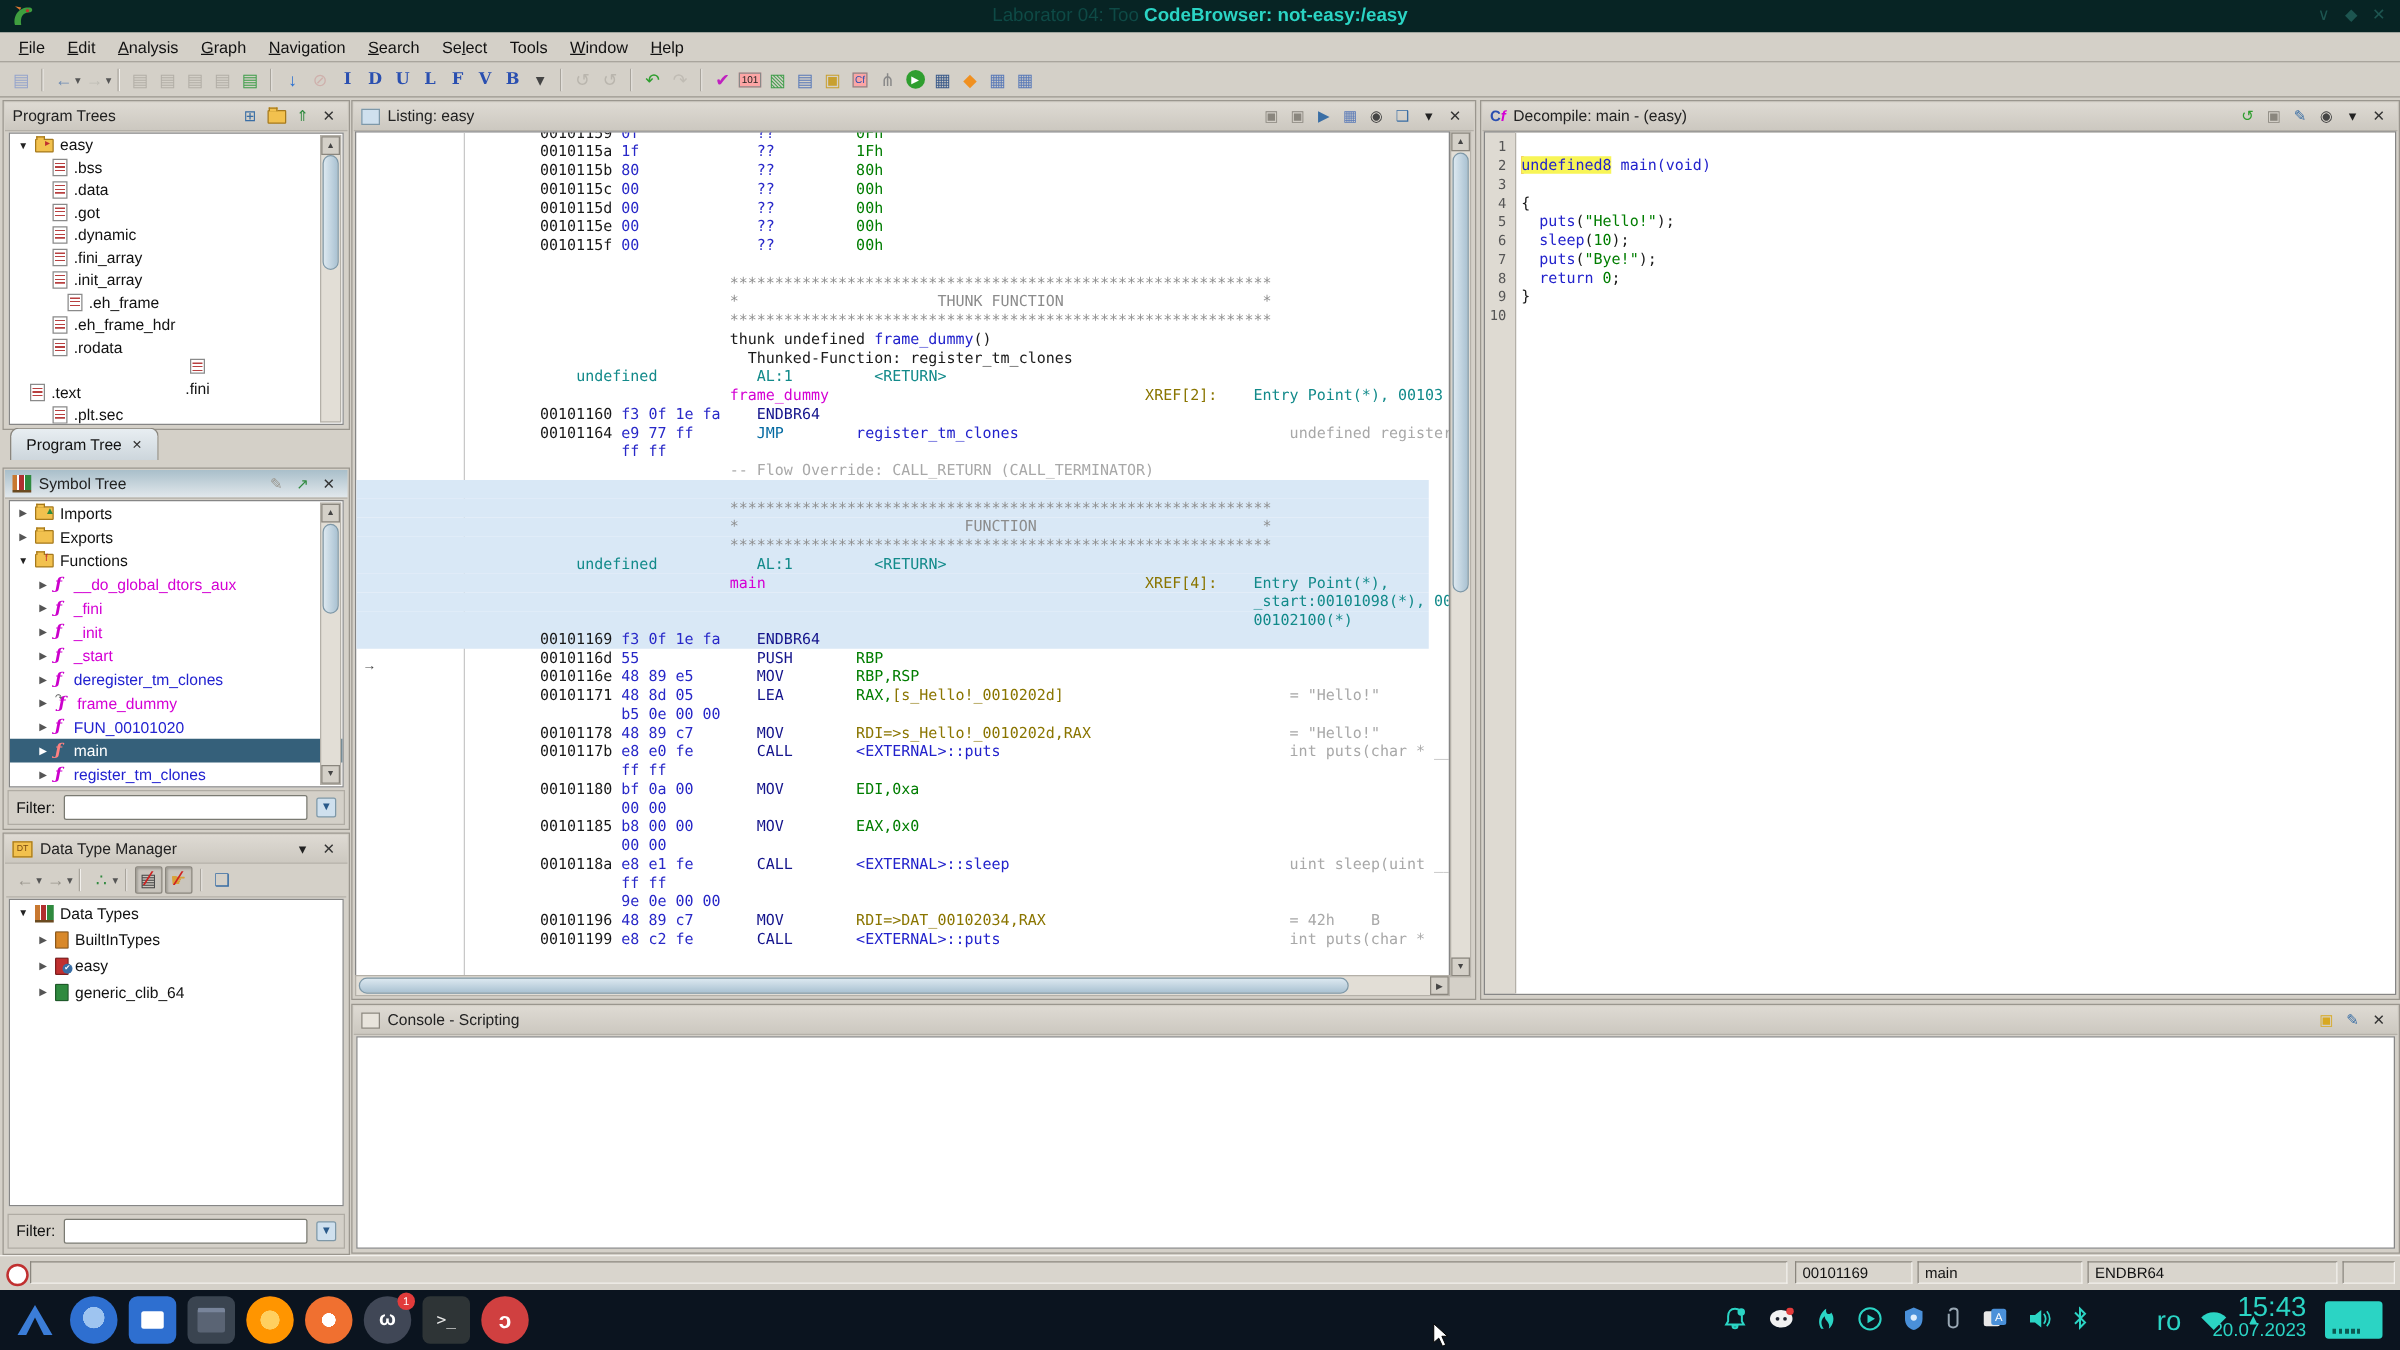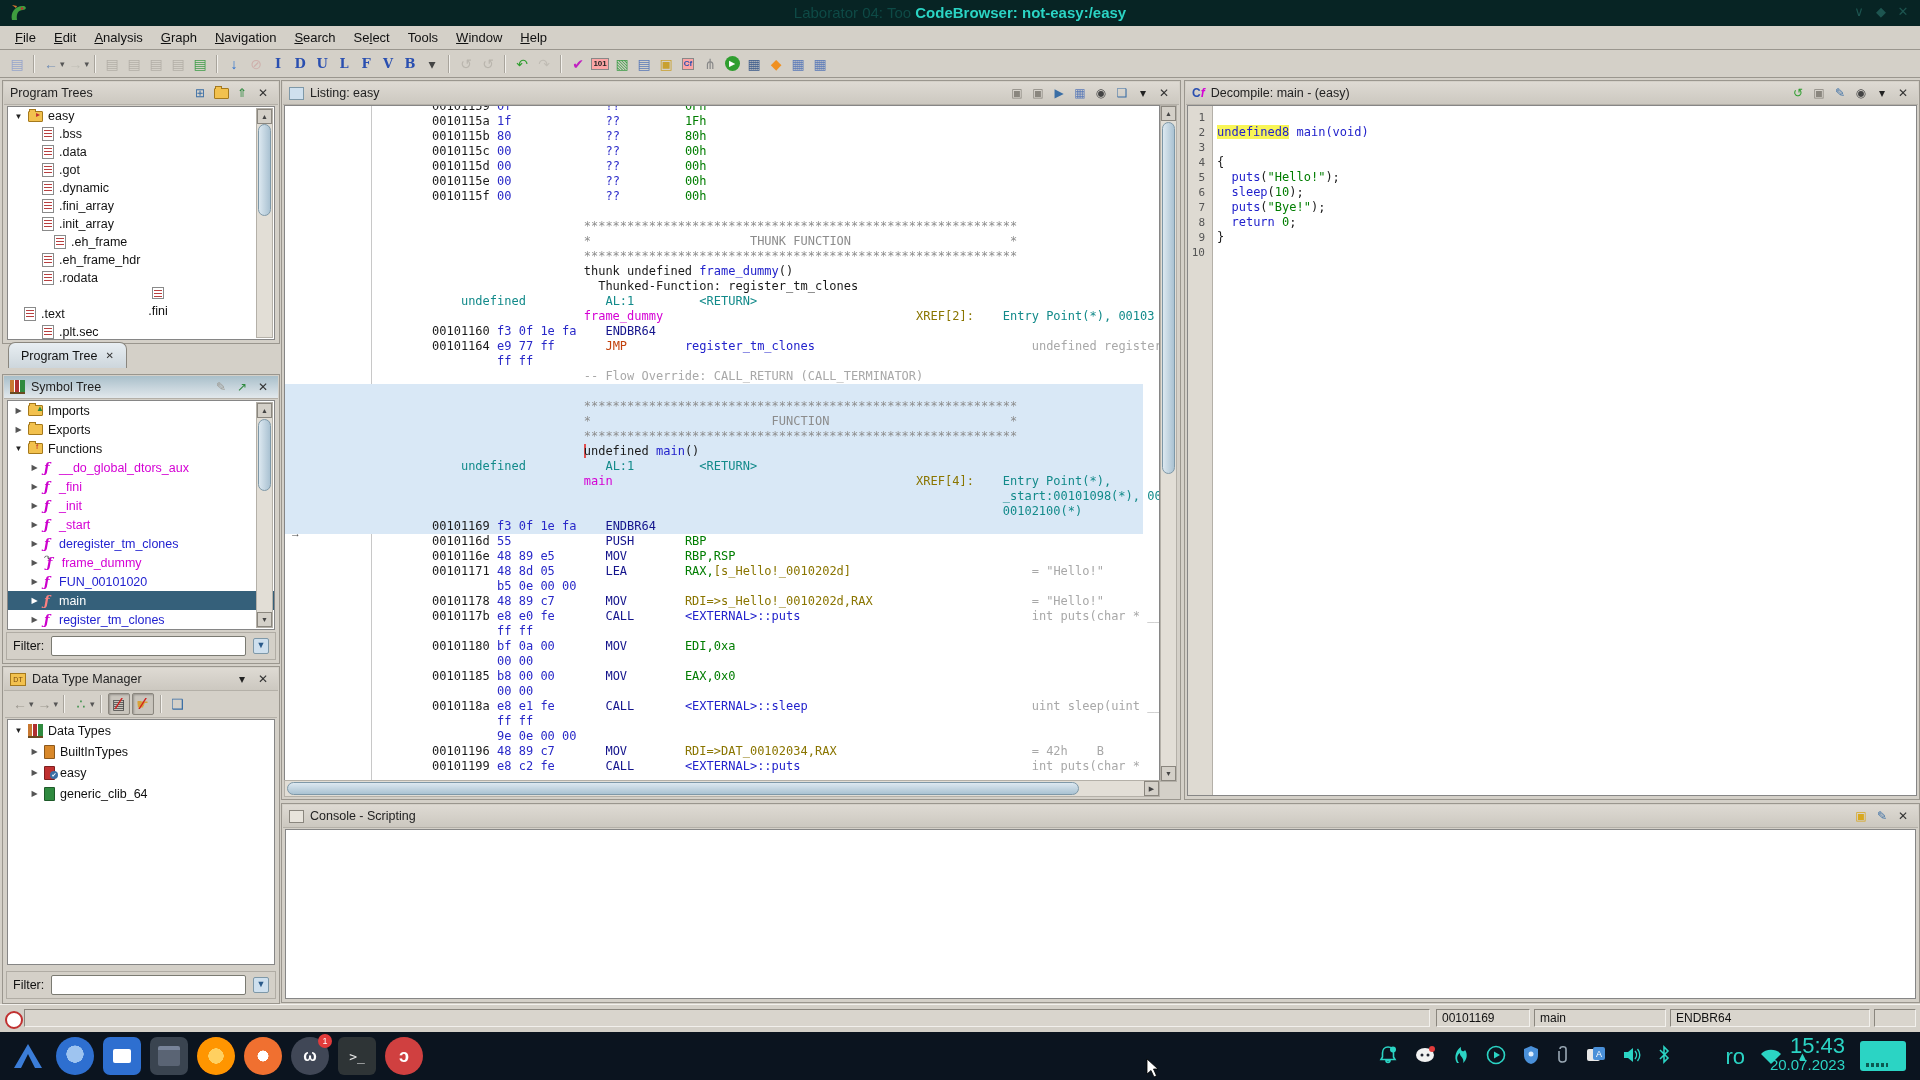--- a/index.html
+++ b/index.html
@@ -16,21 +16,21 @@
   #ghidra-logo{left:8px;top:2px;width:22px;height:22px}
   #menubar{left:0;top:26px;width:1920px;height:24px;background:#d4d0c8;border-bottom:1px solid #9a968e;display:flex;align-items:center;padding-left:6px;box-sizing:border-box}
   .menu-item{padding:2px 9px;color:#111;font-size:13px}
   .menu-item u{text-decoration:underline}
   #toolbar{left:0;top:50px;width:1920px;height:28px;background:#d4d0c8;border-bottom:1px solid #9a968e;display:flex;align-items:center;padding-left:6px;box-sizing:border-box}
   .tb-icon{width:20px;height:20px;display:flex;align-items:center;justify-content:center;font-size:14px;margin:0 1px;border-radius:2px}
   .tb-icon.dim{opacity:.45}
   .tb-sep{width:1px;height:18px;background:#a8a49c;border-right:1px solid #f2f0ec;margin:0 5px}
   .tb-dd{font-size:9px;color:#555;margin-left:-2px}
   .tb-serif{font-family:"DejaVu Serif",serif;font-weight:bold;font-size:13px}
-  .tb-tiny{font-size:8px;font-weight:bold;border:1px solid #888;background:#fca5a5;padding:0 1px;line-height:10px}
+  .tb-tiny{font-size:8px;font-weight:normal;border:1px solid #888;background:#fca5a5;padding:0 1px;line-height:10px}
   .tb-round{background:#2f9e2f;color:#fff;border-radius:50%;width:15px;height:15px;font-size:8px;display:flex;align-items:center;justify-content:center}
   
   .panel{position:absolute;background:#d4d0c8;border:1px solid #9a968e}
   .ptitle{position:absolute;left:1px;right:1px;top:1px;height:22px;background:linear-gradient(#dedad3,#ccc8c0);
           display:flex;align-items:center;padding:0 6px;font-size:12.5px;color:#222;border-bottom:1px solid #b4b0a8}
   .ptitle.focus{background:linear-gradient(#a9bfca,#e2e8ec)}
   .ptitle .spacer{flex:1}
   .hd-icon{width:18px;height:18px;display:flex;align-items:center;justify-content:center;font-size:12px;margin-left:3px}
   .wcontent{position:absolute;background:#fff;border:1px solid #868686;overflow:hidden}
   
@@ -60,21 +60,21 @@
   
   .sb-track{position:absolute;background:#e2ded6;border:1px solid #b4b0a8}
   .sb-btn{position:absolute;width:13px;height:13px;background:#d4d0c8;border:1px solid #8a867e;font-size:7px;color:#444;
           display:flex;align-items:center;justify-content:center}
   .sb-thumb{position:absolute;background:linear-gradient(to right,#dce8f0,#aac2d2);border:1px solid #7e98a8;border-radius:7px}
   .sb-thumb.h{background:linear-gradient(to bottom,#dce8f0,#aac2d2)}
   
   .lln{white-space:pre;font-family:"DejaVu Sans Mono",monospace;font-size:12px;line-height:15px;height:15px;padding-left:147px}
   .lln.sel{background:#d9e8f6}
   .dln{white-space:pre;font-family:"DejaVu Sans Mono",monospace;font-size:12px;line-height:15px;height:15px}
-  .ad{color:#1a1a1a}.by{color:#2828c8}.mn{color:#14148c}.mj{color:#c2410c}.op{color:#007d00}
+  .ad{color:#1a1a1a}.by{color:#2828c8}.mn{color:#14148c}.mj{color:#0369a1}.op{color:#007d00}
   .ol{color:#8a7500}.lb{color:#2222cc}.mg{color:#d400d4}.tl{color:#128a8a}.cm{color:#a8a8a8}
   .bn{color:#8c8c8c}.pl{color:#1a1a1a}
   .cr{border-left:2px solid #e05050;margin-right:-2px}
   .hl{background:#f8f556;color:#2222cc}
   .gutter-num{font-family:"DejaVu Sans Mono",monospace;font-size:11px;line-height:15px;height:15px;color:#555;text-align:right;padding-right:5px}
   
   #statusbar{left:0;top:1004px;width:1920px;height:28px;background:#d4d0c8;border-top:1px solid #f2f0ec}
   .status-box{position:absolute;top:4px;height:18px;border:1px solid;border-color:#8a867e #f2f0ec #f2f0ec #8a867e;
               background:#d9d5cd;font-size:12px;padding:1px 5px;box-sizing:border-box;white-space:nowrap;overflow:hidden}
   
@@ -512,21 +512,20 @@
         <div class="lln"><span class="pl">    </span><span class="tl">undefined</span><span class="pl">           </span><span class="tl">AL:1</span><span class="pl">         </span><span class="tl">&lt;RETURN&gt;</span></div>
         <div class="lln"><span class="pl">                     </span><span class="mg">frame_dummy</span><span class="pl">                                   </span><span class="ol">XREF[2]:</span><span class="pl">    </span><span class="tl">Entry Point(*), 00103</span></div>
         <div class="lln"><span class="ad">00101160</span><span class="pl"> </span><span class="by">f3 0f 1e fa</span><span class="pl">    </span><span class="mn">ENDBR64</span></div>
         <div class="lln"><span class="ad">00101164</span><span class="pl"> </span><span class="by">e9 77 ff</span><span class="pl">       </span><span class="mj">JMP</span><span class="pl">        </span><span class="lb">register_tm_clones</span><span class="pl">                              </span><span class="cm">undefined register_</span></div>
         <div class="lln"><span class="pl">         </span><span class="by">ff ff</span></div>
         <div class="lln"><span class="pl">                     </span><span class="cm">-- Flow Override: CALL_RETURN (CALL_TERMINATOR)</span></div>
         <div class="lln sel"></div>
         <div class="lln sel"><span class="pl">                     </span><span class="bn">************************************************************</span></div>
         <div class="lln sel"><span class="pl">                     </span><span class="bn">*</span><span class="pl">                         </span><span class="bn">FUNCTION</span><span class="pl">                         </span><span class="bn">*</span></div>
         <div class="lln sel"><span class="pl">                     </span><span class="bn">************************************************************</span></div>
-        <div class="lln sel"><span class="pl">                     </span><span class="cr"></span><span class="pl">undefined </span><span class="lb">main</span><span class="pl">()</span></div>
         <div class="lln sel"><span class="pl">    </span><span class="tl">undefined</span><span class="pl">           </span><span class="tl">AL:1</span><span class="pl">         </span><span class="tl">&lt;RETURN&gt;</span></div>
         <div class="lln sel"><span class="pl">                     </span><span class="mg">main</span><span class="pl">                                          </span><span class="ol">XREF[4]:</span><span class="pl">    </span><span class="tl">Entry Point(*),</span></div>
         <div class="lln sel"><span class="pl">                                                                               </span><span class="tl">_start:00101098(*), 00</span></div>
         <div class="lln sel"><span class="pl">                                                                               </span><span class="tl">00102100(*)</span></div>
         <div class="lln sel"><span class="ad">00101169</span><span class="pl"> </span><span class="by">f3 0f 1e fa</span><span class="pl">    </span><span class="mn">ENDBR64</span></div>
         <div class="lln"><span class="ad">0010116d</span><span class="pl"> </span><span class="by">55</span><span class="pl">             </span><span class="mn">PUSH</span><span class="pl">       </span><span class="op">RBP</span></div>
         <div class="lln"><span class="ad">0010116e</span><span class="pl"> </span><span class="by">48 89 e5</span><span class="pl">       </span><span class="mn">MOV</span><span class="pl">        </span><span class="op">RBP,RSP</span></div>
         <div class="lln"><span class="ad">00101171</span><span class="pl"> </span><span class="by">48 8d 05</span><span class="pl">       </span><span class="mn">LEA</span><span class="pl">        </span><span class="op">RAX,</span><span class="ol">[s_Hello!_0010202d]</span><span class="pl">                         </span><span class="cm">= "Hello!"</span></div>
         <div class="lln"><span class="pl">         </span><span class="by">b5 0e 00 00</span></div>
         <div class="lln"><span class="ad">00101178</span><span class="pl"> </span><span class="by">48 89 c7</span><span class="pl">       </span><span class="mn">MOV</span><span class="pl">        </span><span class="ol">RDI=&gt;s_Hello!_0010202d,RAX</span><span class="pl">                      </span><span class="cm">= "Hello!"</span></div>

